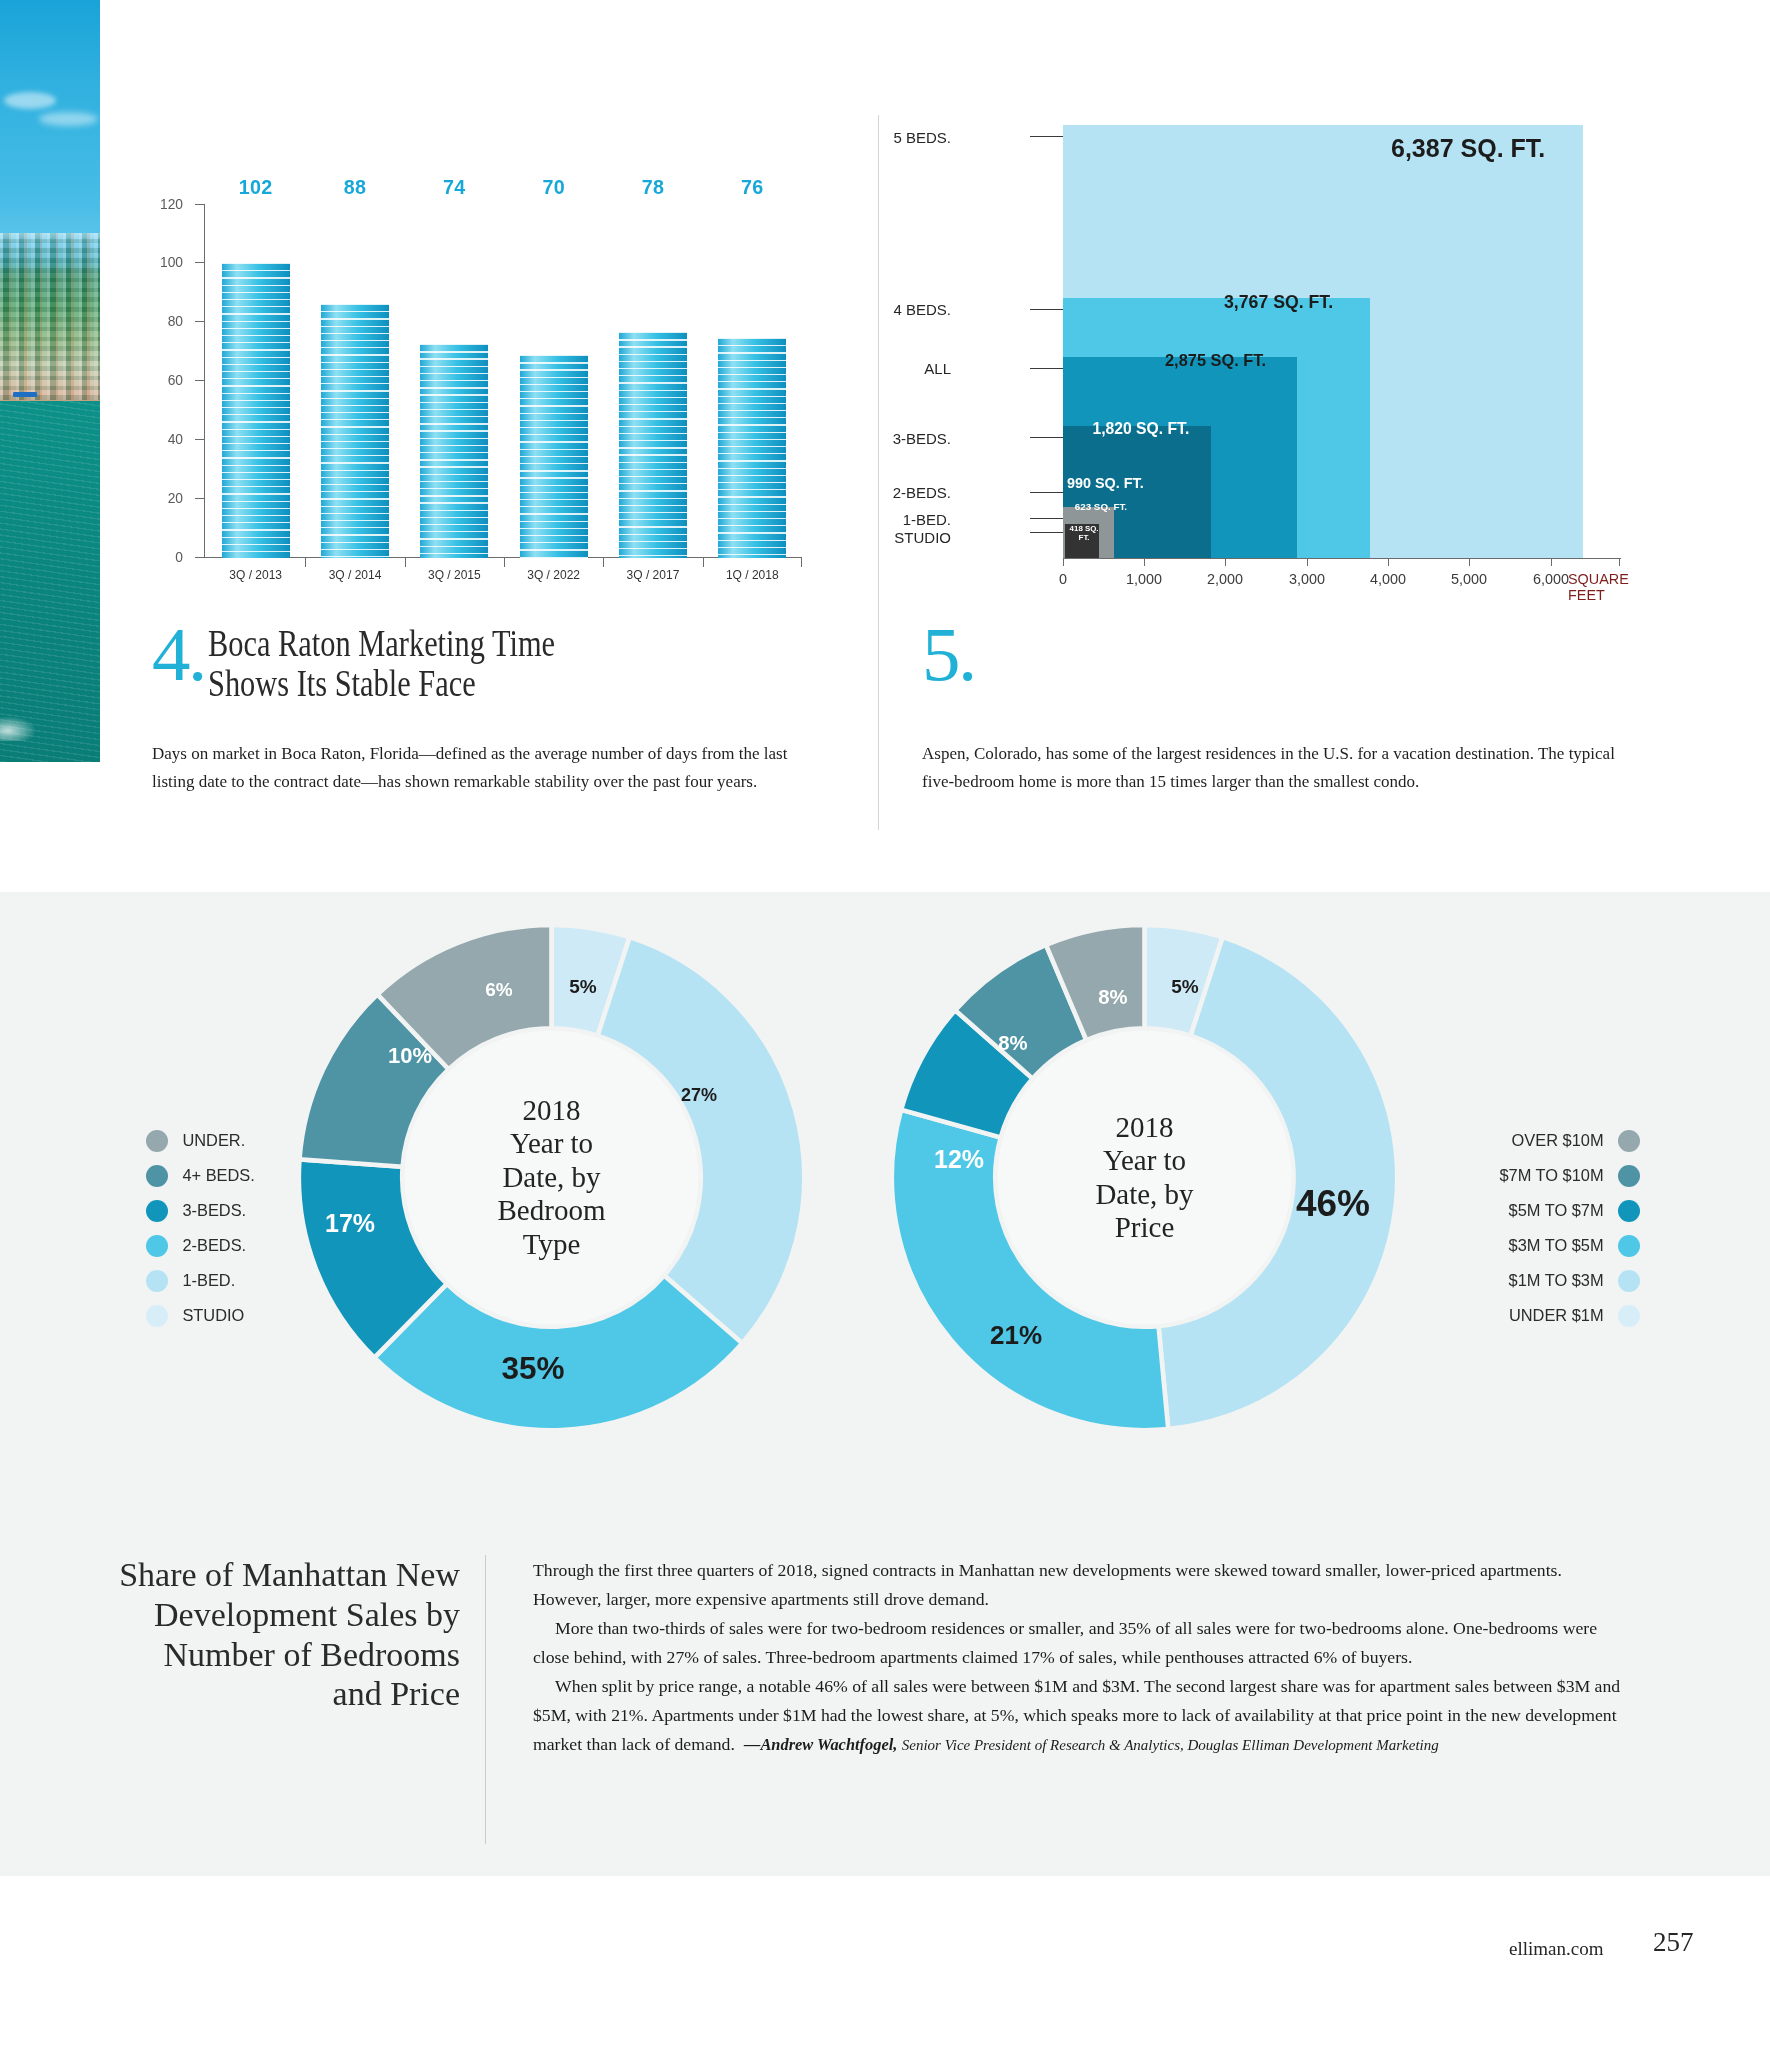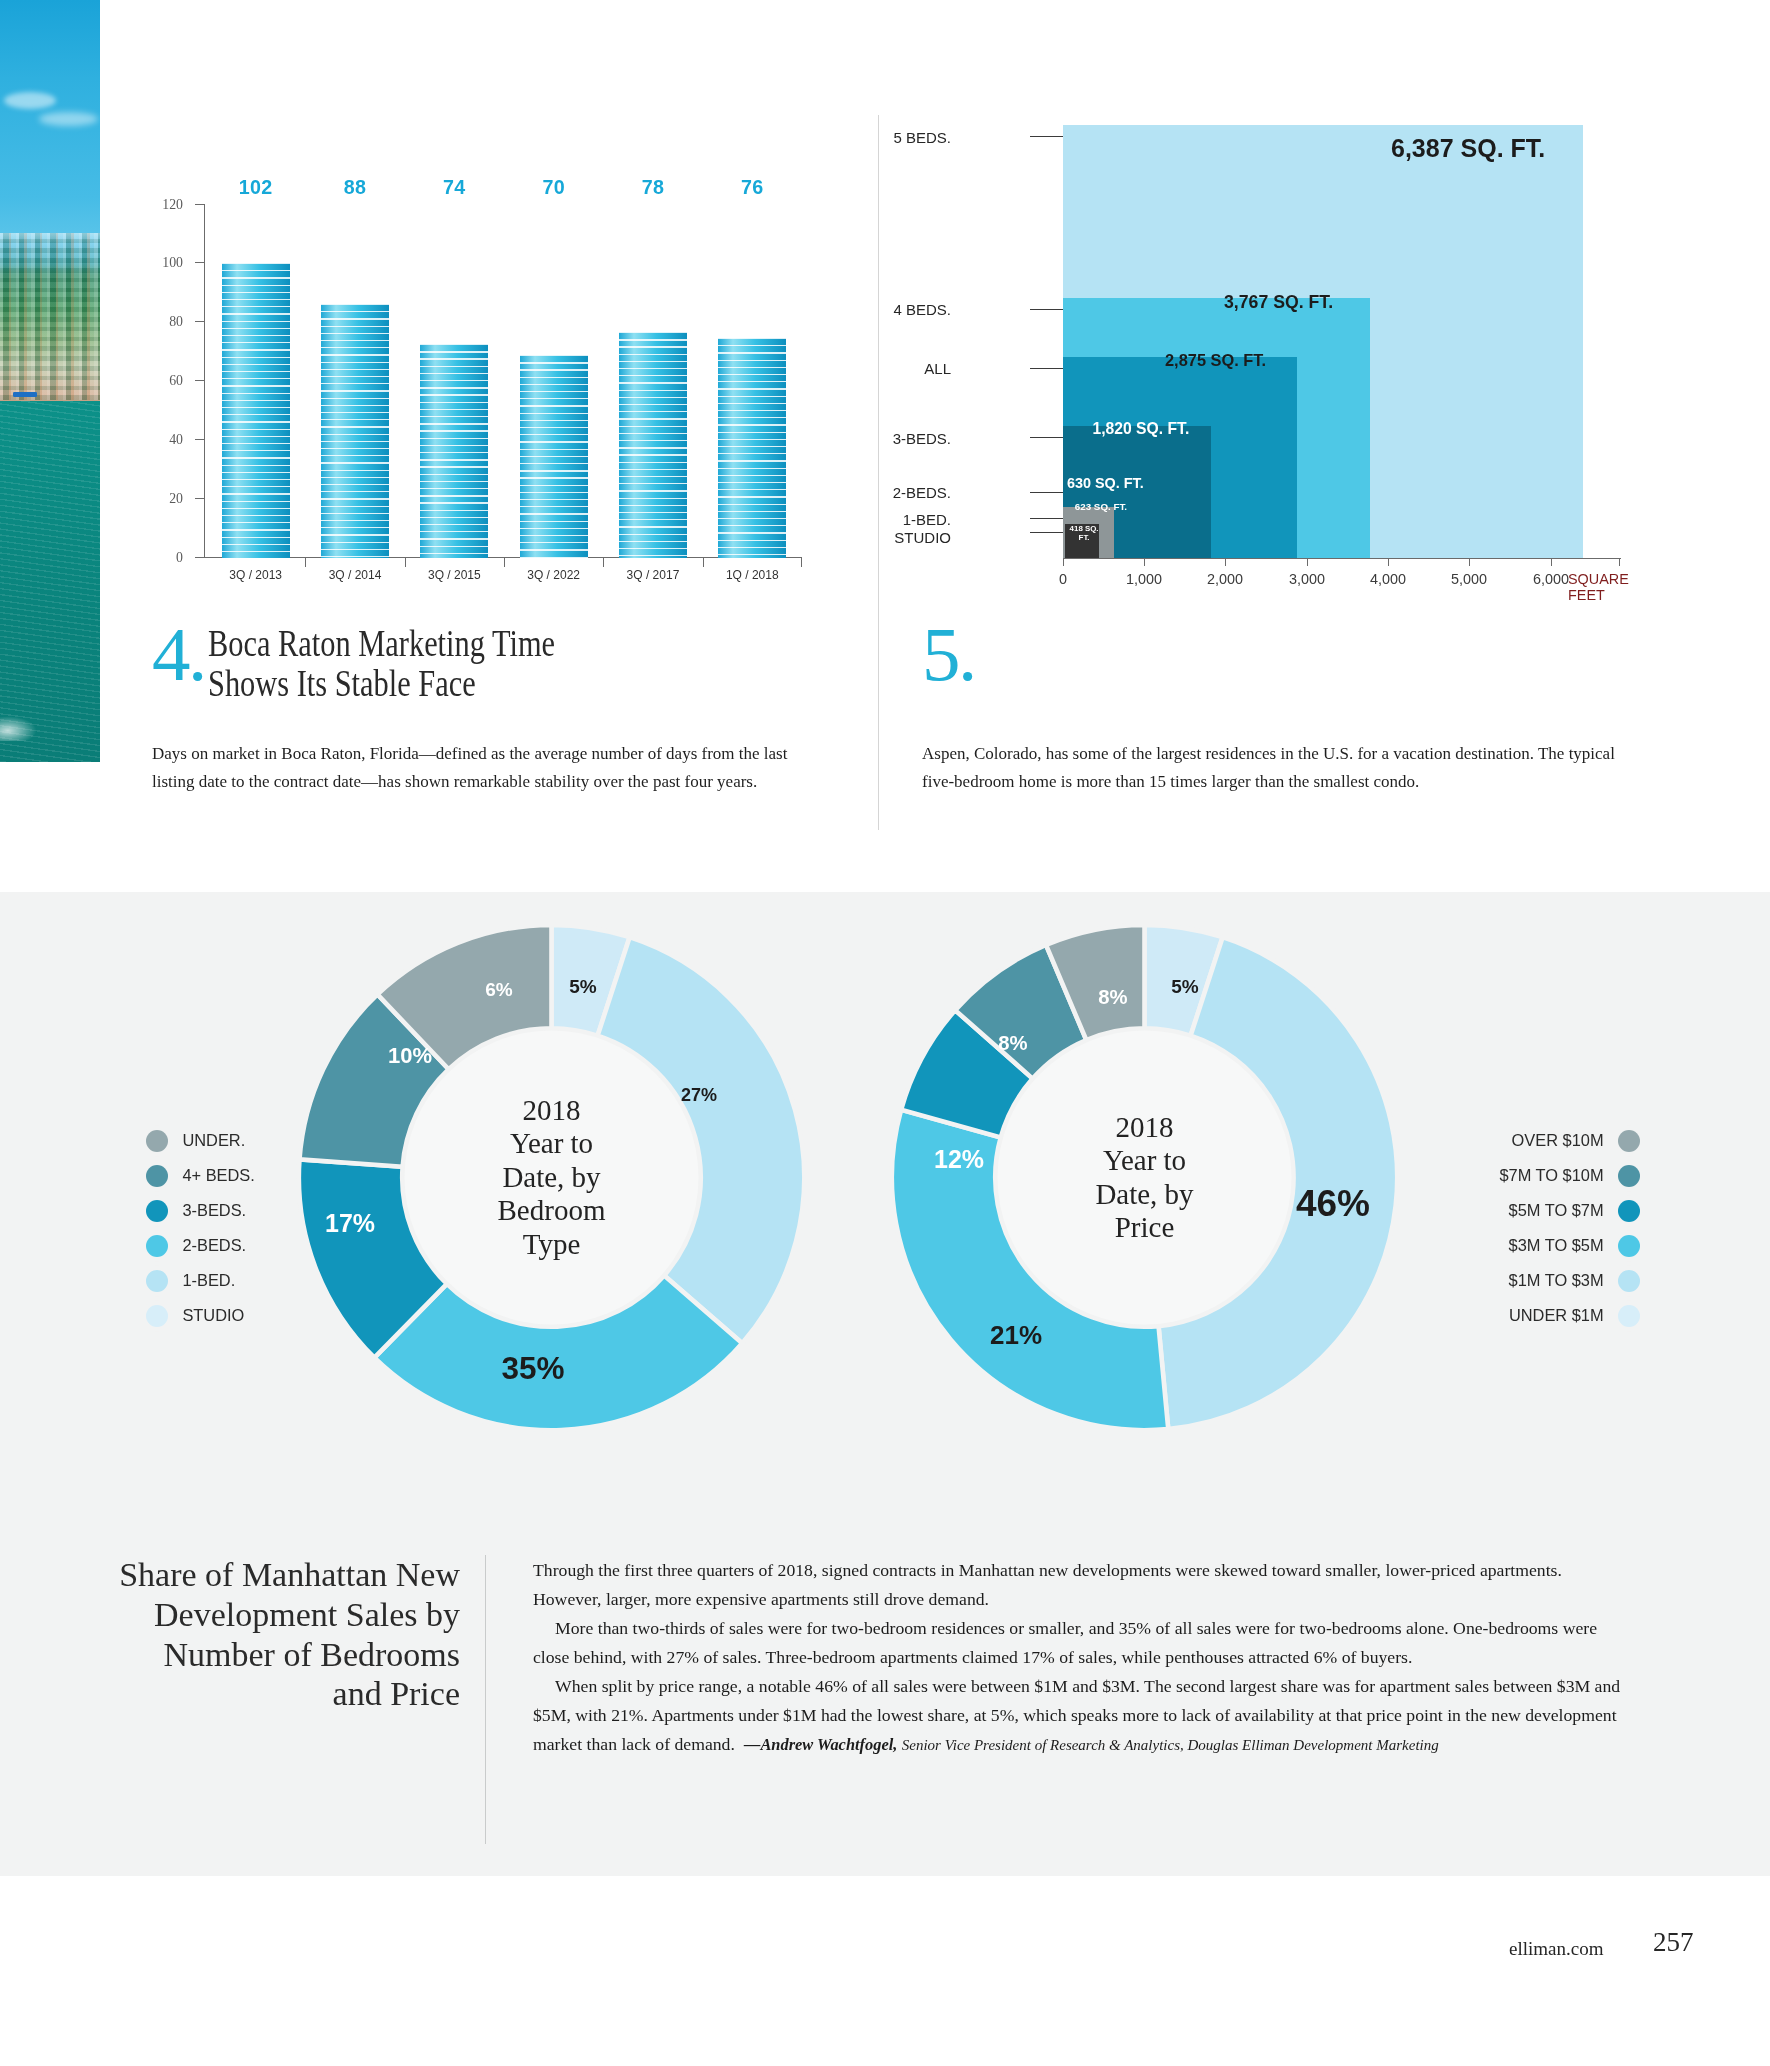--- a/index.html
+++ b/index.html
@@ -52,21 +52,21 @@
 
   
   #column-divider{position:absolute;left:878px;top:115px;width:1.3px;height:715px;background:#d5d5d5;}
 
   
   #chart-boca{position:absolute;left:152px;top:197px;width:695px;height:400px;}
   .bc-axisline-y{position:absolute;left:52px;top:6.6px;width:1.3px;height:354px;background:#6b6b6b;}
   .bc-axisline-x{position:absolute;left:52px;top:360px;width:598px;height:1.3px;background:#6b6b6b;}
   .bc-tick{position:absolute;left:43px;width:9.2px;height:1.3px;background:#6b6b6b;}
   .bc-ylabel{position:absolute;right:664px;width:39px;text-align:right;
-    font-family:Liberation Serif, serif;font-size:13.8px;color:#5a5a5a;transform:translateY(-7.2px);}
+    font-family:Liberation Sans, sans-serif;font-size:13.8px;color:#5a5a5a;transform:translateY(-7.2px);}
   .bc-bars{position:absolute;left:54px;top:6.6px;width:596px;height:354px;display:flex;align-items:flex-end;}
   .bc-col{flex:1;display:flex;flex-direction:column;align-items:center;justify-content:flex-end;height:100%;position:relative;}
   .bc-bar{width:68px;position:relative;
     background:
       repeating-linear-gradient(to bottom,
         rgba(255,255,255,.85) 0px, rgba(255,255,255,.85) 1.3px,
         rgba(255,255,255,0) 1.3px, rgba(255,255,255,0) 7.2px),
       linear-gradient(to right,#1fa8d6 0%, #8fe0f2 22%, #35c0e4 55%, #0d8fbe 100%);}
   .bc-val{position:absolute;left:0;right:0;text-align:center;top:-27.5px;
     font-family:"Liberation Sans",sans-serif;font-weight:bold;font-size:19.7px;color:#16a8d8;letter-spacing:0.3px;}
@@ -241,21 +241,21 @@
       <div class="ap-rect" style="left:0;width:234px;height:201px;background:#1195bb;"></div>
       <div class="ap-rect" style="left:0;width:148px;height:132px;background:#0a6e8c;"></div>
       <div class="ap-rect" style="left:0;width:81px;height:77px;background:#0a6e8c;"></div>
       <div class="ap-rect" style="left:0;width:51px;height:51px;background:#8e9698;"></div>
       <div class="ap-rect" style="left:2px;width:34px;height:34px;background:#333333;"></div>
 
       <div class="ap-lab" style="left:328px;top:9.2px;font-size:25px;color:#1c1c1c;">6,387 SQ. FT.</div>
       <div class="ap-lab" style="left:161px;top:167px;font-size:17.7px;color:#1c1c1c;">3,767 SQ. FT.</div>
       <div class="ap-lab" style="left:102px;top:226px;font-size:16.4px;color:#1c1c1c;">2,875 SQ. FT.</div>
       <div class="ap-lab" style="left:29.5px;top:295px;font-size:15.7px;color:#ffffff;">1,820 SQ. FT.</div>
-      <div class="ap-lab" style="left:3.9px;top:350px;font-size:14.4px;color:#ffffff;">630 SQ. FT.</div>
+      <div class="ap-lab" style="left:3.9px;top:350px;font-size:14.4px;color:#ffffff;">990 SQ. FT.</div>
       <div class="ap-lab" style="left:11.8px;top:376px;font-size:9.8px;color:#ffffff;">623 SQ. FT.</div>
       <div class="ap-lab" style="left:6.6px;top:399px;font-size:7.9px;color:#ffffff;width:29px;text-align:center;white-space:normal;line-height:1.15;">418 SQ. FT.</div>
     </div>
 
     <div class="ap-xaxis"></div>
     <div class="ap-xt" style="left:112px"></div>
     <div class="ap-xt" style="left:193px"></div>
     <div class="ap-xt" style="left:274px"></div>
     <div class="ap-xt" style="left:356px"></div>
     <div class="ap-xt" style="left:437px"></div>

